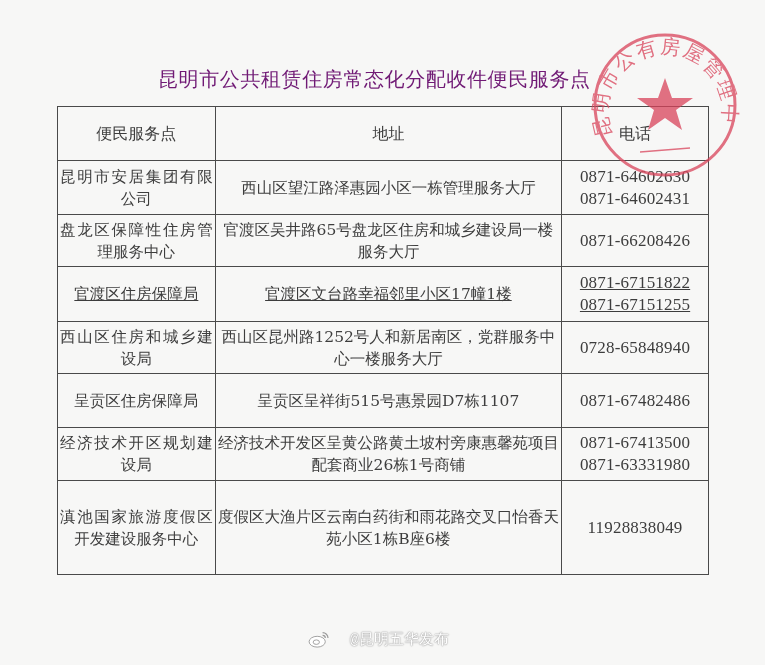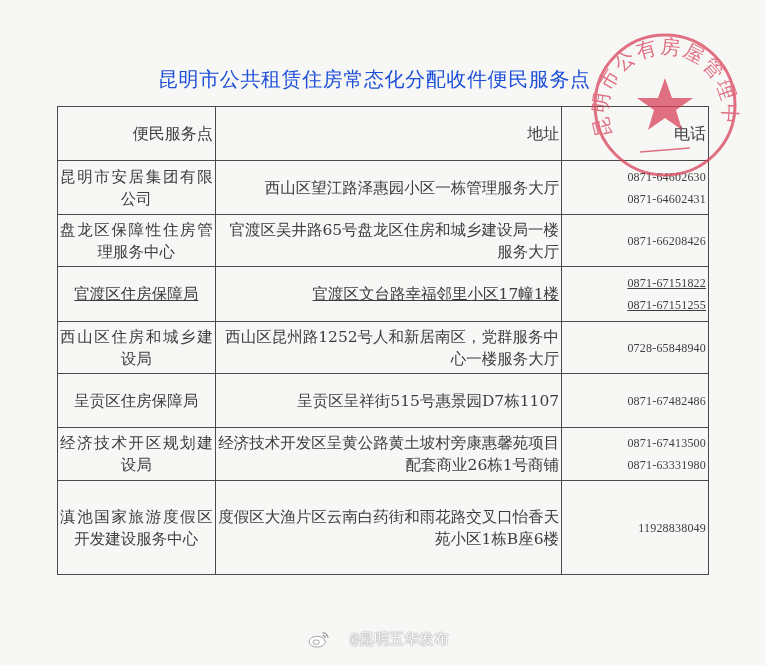--- a/index.html
+++ b/index.html
@@ -5,38 +5,38 @@
     html, body { margin: 0; padding: 0; }
     body {
       width: 765px; height: 665px; position: relative; overflow: hidden;
       background: #f7f7f6;
       font-family: "DejaVu Serif", "Liberation Serif", serif;
       color: #3a3a3a;
     }
     .title {
       position: absolute; left: 158px; top: 66px; width: 470px;
       font-family: "DejaVu Sans", "Liberation Sans", sans-serif;
-      font-size: 20px; letter-spacing: 0.6px; color: #1d4ed8;
+      font-size: 20px; letter-spacing: 0.6px; color: #701a75;
       white-space: nowrap;
     }
     table.main {
       position: absolute; left: 57px; top: 106px;
       width: 652px; border-collapse: collapse;
       font-size: 15.5px; color: #3d3d3d;
     }
     table.main td, table.main th {
       border: 1.5px solid #4a4a4a;
-      text-align: right; vertical-align: middle;
+      text-align: center; vertical-align: middle;
       padding: 0 2px; line-height: 22px; font-weight: normal;
     }
     table.main th { height: 53px; font-size: 16px; }
     col.c1 { width: 158px; }
     col.c2 { width: 347px; }
     col.c3 { width: 147px; }
-    .phone { font-family: "Liberation Serif", "DejaVu Serif", serif; font-size: 12px; letter-spacing: 0.2px; }
+    .phone { font-family: "Liberation Serif", "DejaVu Serif", serif; font-size: 17px; letter-spacing: 0.2px; }
     .stamp {
       position: absolute; left: 590px; top: 30px; width: 150px; height: 150px;
       pointer-events: none; opacity: 0.75;
     }
     .footer {
       position: absolute; left: 308px; top: 630px;
       font-family: Liberation Mono, monospace; font-size: 15px;
       color: #ffffff; text-shadow: 0 0 2px #9a9a9a, 0 0 1px #8a8a8a;
       display: flex; gap: 20px;
     }

